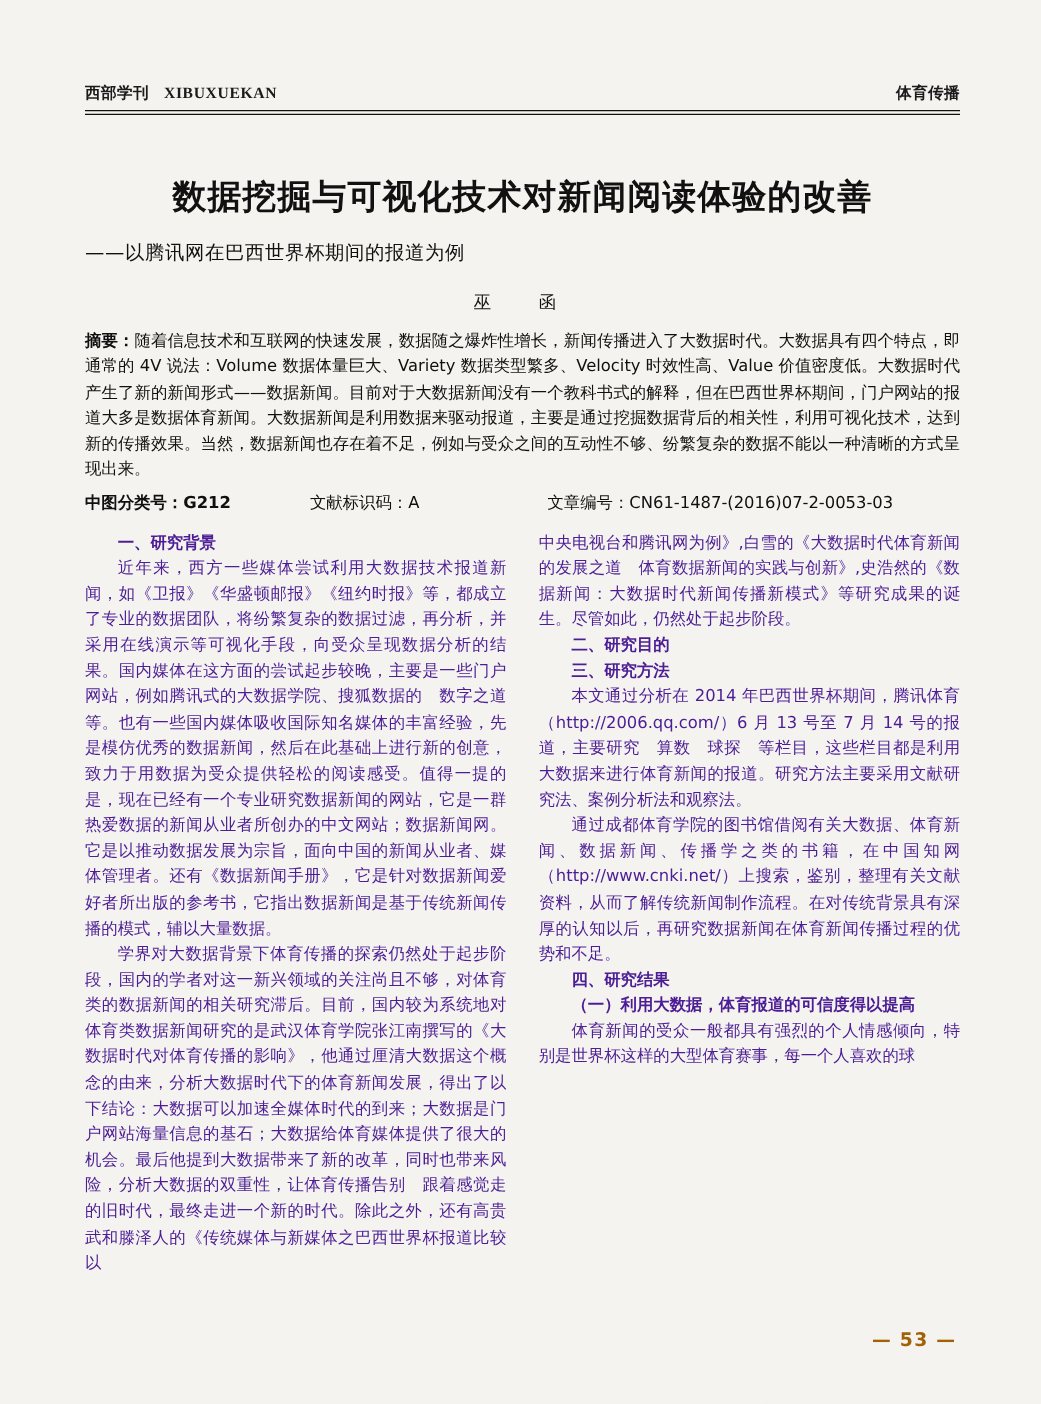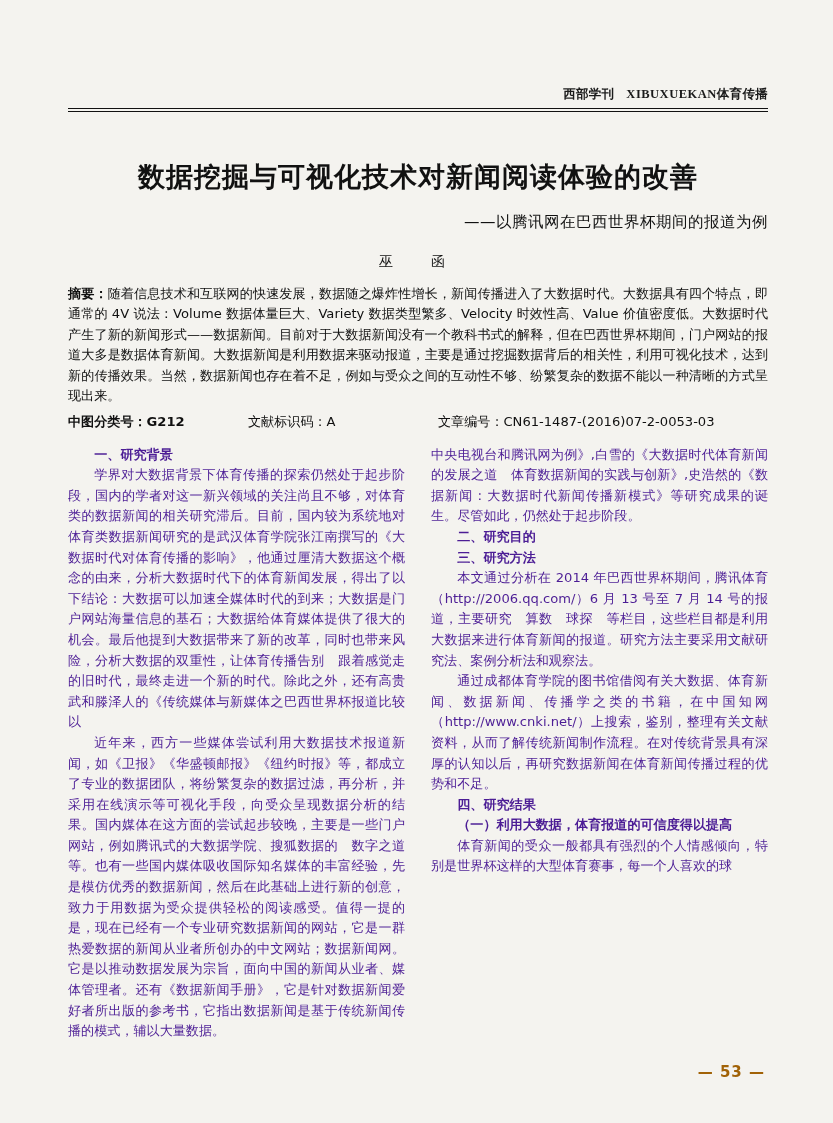--- a/index.html
+++ b/index.html
@@ -27,27 +27,26 @@
   }
   .content {
     position: absolute;
     left: 68px;
     top: 66px;
     width: 700px;
   }
   
   .runhead {
     display: flex;
-    justify-content: flex-end;
+    justify-content: space-between;
     align-items: flex-end;
     font-size: 12.5px;
     color: #1b1b1b;
     padding-bottom: 5px;
     letter-spacing: 0.3px;
-    margin-top: 20px;
   }
   .runhead .left { font-weight: bold; }
   .runhead .left .pinyin {
     margin-left: 12px;
     font-family: "Liberation Serif", serif;
     font-weight: bold;
     letter-spacing: 0.5px;
   }
   .runhead .right { font-weight: bold; }
   .rule {
@@ -60,21 +59,21 @@
   .title {
     text-align: center;
     font-size: 27px;
     font-weight: bold;
     letter-spacing: 1px;
     color: #111;
     margin-top: 47px;
     font-family: "DejaVu Sans", sans-serif;
   }
   .subtitle {
-    text-align: right;
+    text-align: left;
     font-size: 15.5px;
     color: #111;
     margin-top: 17px;
     letter-spacing: 0.5px;
   }
   .author {
     text-align: center;
     font-size: 14px;
     margin-top: 20px;
     letter-spacing: 12px;
@@ -186,22 +185,22 @@
           <span>文献标识码：</span><span>A</span>
         </div>
         <div class="c3">
           <span>文章编号：</span><span>CN61-1487-(2016)07-2-0053-03</span>
         </div>
       </div>
 
       <div class="cols">
         <div class="col" id="col-left">
             <h3>一、研究背景</h3>
+            <p>近年来，西方一些媒体尝试利用大数据技术报道新闻，如《卫报》《华盛顿邮报》《纽约时报》等，都成立了专业的数据团队，将纷繁复杂的数据过滤，再分析，并采用在线演示等可视化手段，向受众呈现数据分析的结果。国内媒体在这方面的尝试起步较晚，主要是一些门户网站，例如腾讯式的大数据学院、搜狐数据的　数字之道　等。也有一些国内媒体吸收国际知名媒体的丰富经验，先是模仿优秀的数据新闻，然后在此基础上进行新的创意，致力于用数据为受众提供轻松的阅读感受。值得一提的是，现在已经有一个专业研究数据新闻的网站，它是一群热爱数据的新闻从业者所创办的中文网站；数据新闻网。它是以推动数据发展为宗旨，面向中国的新闻从业者、媒体管理者。还有《数据新闻手册》，它是针对数据新闻爱好者所出版的参考书，它指出数据新闻是基于传统新闻传播的模式，辅以大量数据。</p>
             <p>学界对大数据背景下体育传播的探索仍然处于起步阶段，国内的学者对这一新兴领域的关注尚且不够，对体育类的数据新闻的相关研究滞后。目前，国内较为系统地对体育类数据新闻研究的是武汉体育学院张江南撰写的《大数据时代对体育传播的影响》，他通过厘清大数据这个概念的由来，分析大数据时代下的体育新闻发展，得出了以下结论：大数据可以加速全媒体时代的到来；大数据是门户网站海量信息的基石；大数据给体育媒体提供了很大的机会。最后他提到大数据带来了新的改革，同时也带来风险，分析大数据的双重性，让体育传播告别　跟着感觉走　的旧时代，最终走进一个新的时代。除此之外，还有高贵武和滕泽人的《传统媒体与新媒体之巴西世界杯报道比较　　以</p>
-            <p>近年来，西方一些媒体尝试利用大数据技术报道新闻，如《卫报》《华盛顿邮报》《纽约时报》等，都成立了专业的数据团队，将纷繁复杂的数据过滤，再分析，并采用在线演示等可视化手段，向受众呈现数据分析的结果。国内媒体在这方面的尝试起步较晚，主要是一些门户网站，例如腾讯式的大数据学院、搜狐数据的　数字之道　等。也有一些国内媒体吸收国际知名媒体的丰富经验，先是模仿优秀的数据新闻，然后在此基础上进行新的创意，致力于用数据为受众提供轻松的阅读感受。值得一提的是，现在已经有一个专业研究数据新闻的网站，它是一群热爱数据的新闻从业者所创办的中文网站；数据新闻网。它是以推动数据发展为宗旨，面向中国的新闻从业者、媒体管理者。还有《数据新闻手册》，它是针对数据新闻爱好者所出版的参考书，它指出数据新闻是基于传统新闻传播的模式，辅以大量数据。</p>
           </div>
         <div class="col" id="col-right">
             <p class="noind">中央电视台和腾讯网为例》,白雪的《大数据时代体育新闻的发展之道　体育数据新闻的实践与创新》,史浩然的《数据新闻：大数据时代新闻传播新模式》等研究成果的诞生。尽管如此，仍然处于起步阶段。</p>
             <h3>二、研究目的</h3>
             <h3>三、研究方法</h3>
             <p>本文通过分析在 2014 年巴西世界杯期间，腾讯体育（http://2006.qq.com/）6 月 13 号至 7 月 14 号的报道，主要研究　算数　球探　等栏目，这些栏目都是利用大数据来进行体育新闻的报道。研究方法主要采用文献研究法、案例分析法和观察法。</p>
             <p>通过成都体育学院的图书馆借阅有关大数据、体育新闻、数据新闻、传播学之类的书籍，在中国知网（http://www.cnki.net/）上搜索，鉴别，整理有关文献资料，从而了解传统新闻制作流程。在对传统背景具有深厚的认知以后，再研究数据新闻在体育新闻传播过程的优势和不足。</p>
             <h3>四、研究结果</h3>
             <h4>（一）利用大数据，体育报道的可信度得以提高</h4>
             <p>体育新闻的受众一般都具有强烈的个人情感倾向，特别是世界杯这样的大型体育赛事，每一个人喜欢的球</p>

